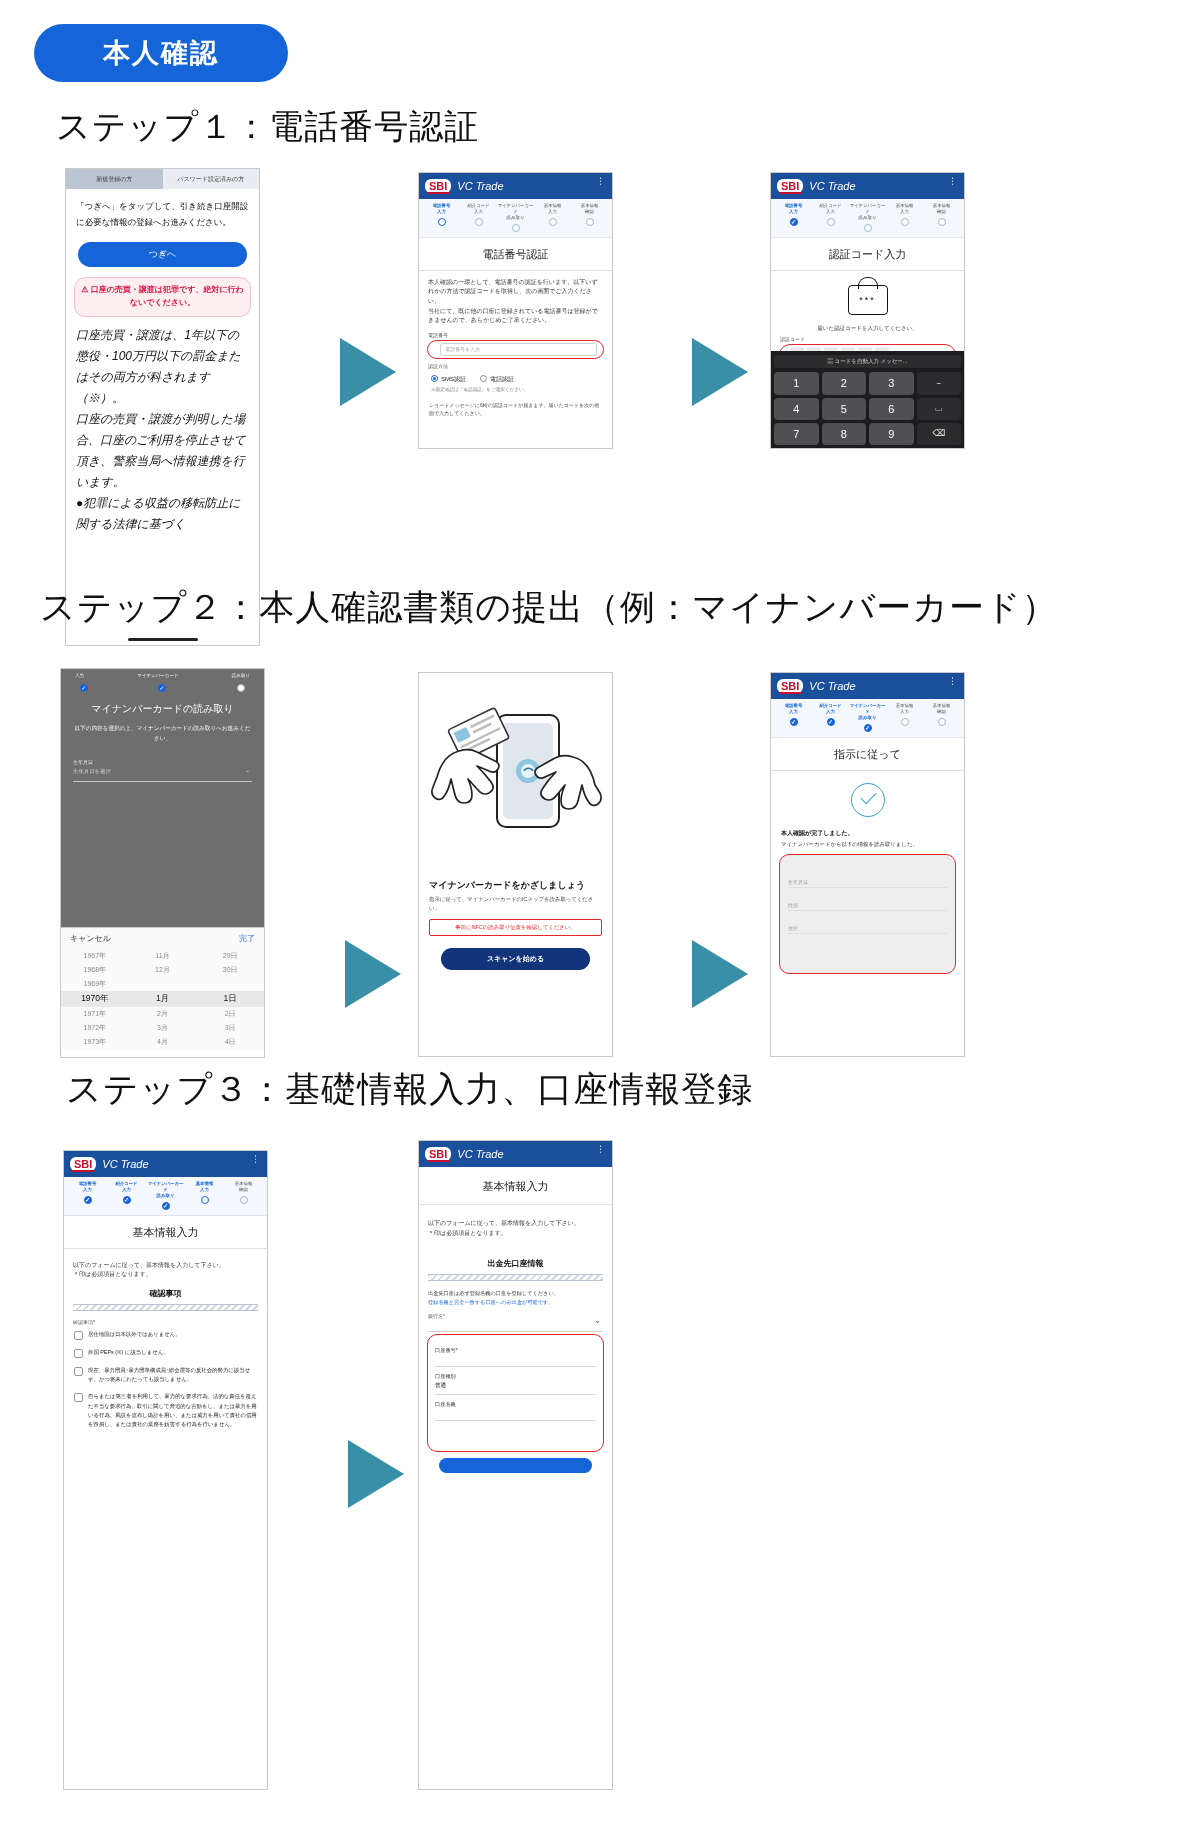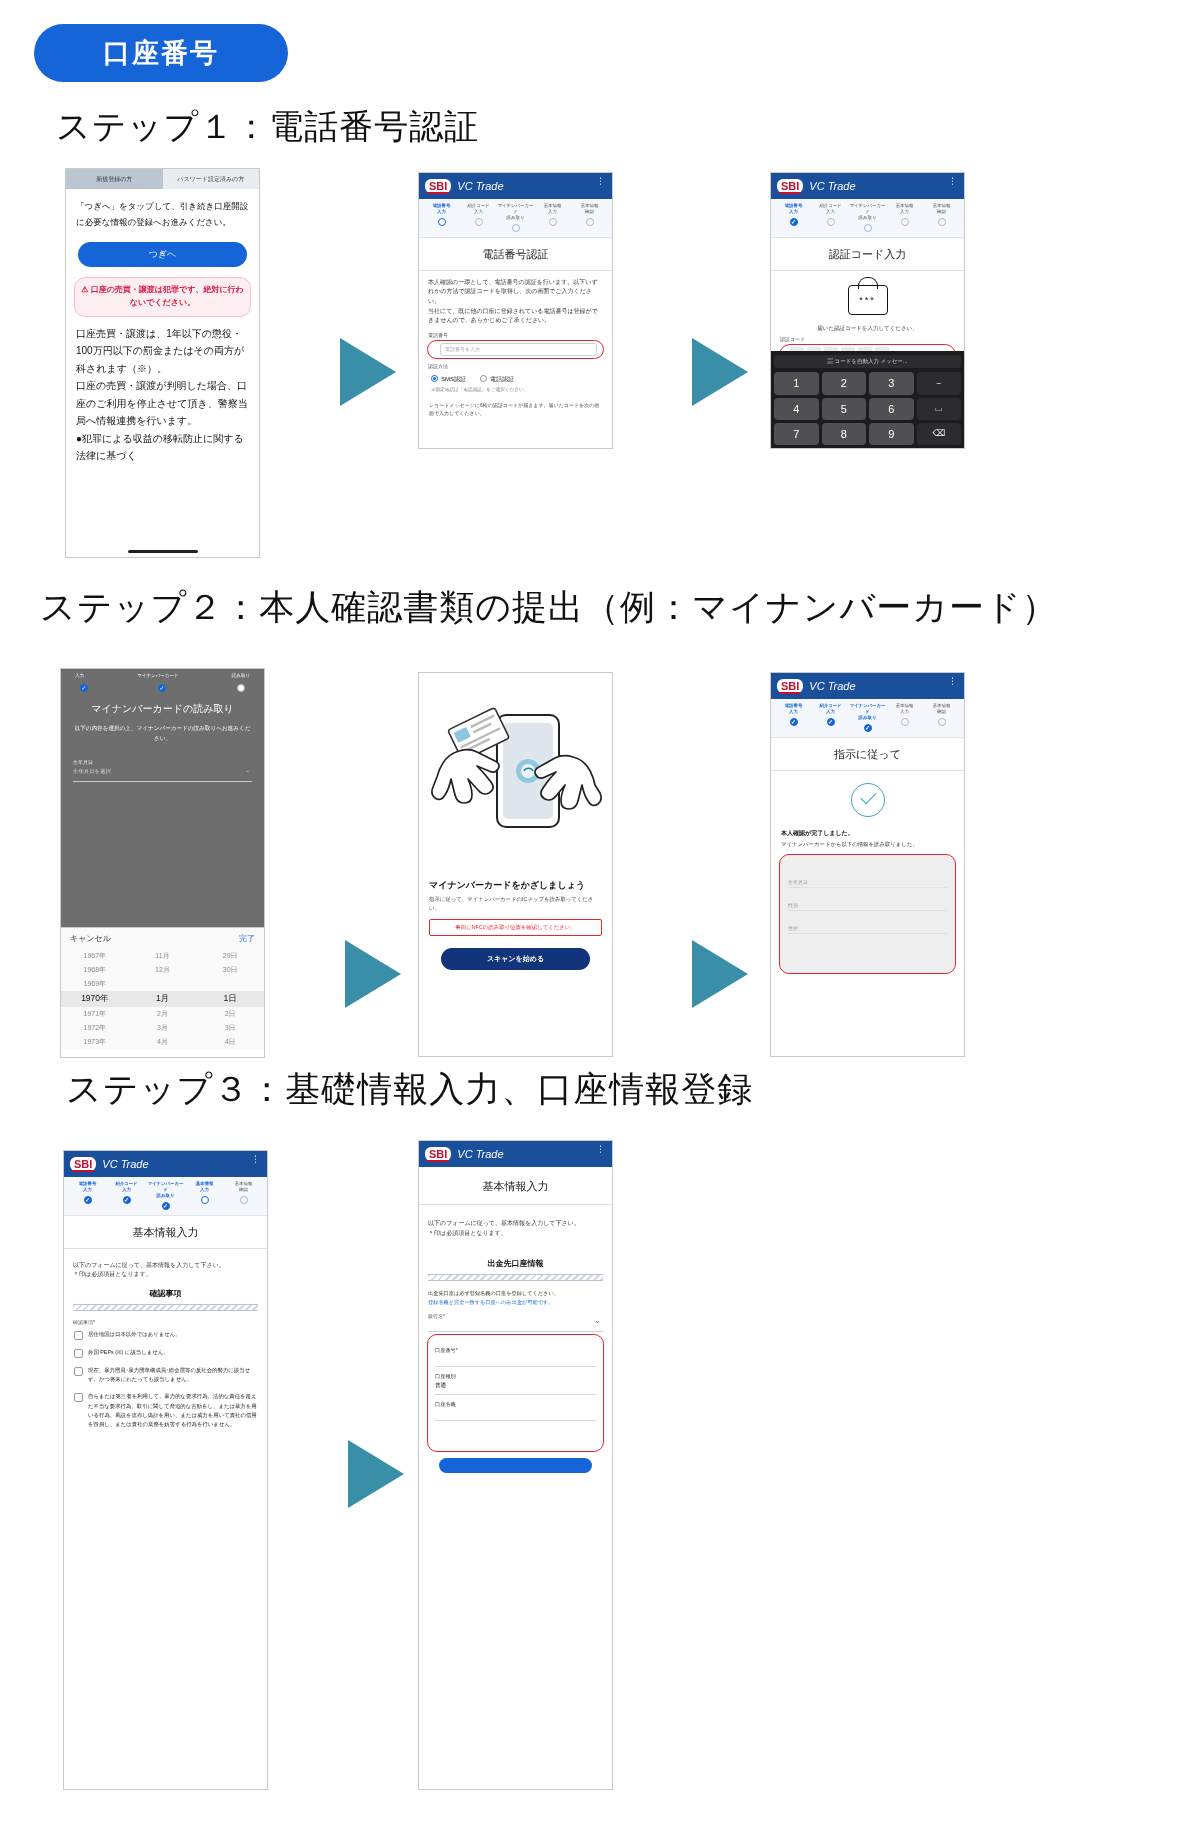--- a/index.html
+++ b/index.html
@@ -176,21 +176,21 @@
     text-align: center; font-size: 9px; padding: 6px 0;
     margin: 8px 12px 10px;
   }
   .pink-box {
     background: #fdeef1; border: 1px solid #f3c2cc;
     margin: 0 8px; padding: 6px 6px;
     color: #d81b47; font-size: 8px; font-weight: bold;
     text-align: center; line-height: 1.6;
     border-radius: 11px;
   }
-  .crime-txt { font-size: 10px; color: #111; line-height: 1.75; padding: 8px 10px 0; }
+  .crime-txt { font-size: 12px; color: #111; line-height: 1.75; padding: 8px 10px 0; font-style: italic; }
   .homebar {
     position: absolute; bottom: 4px; left: 50%; transform: translateX(-50%);
     width: 70px; height: 3px; border-radius: 2px; background: #222;
   }
 
   
   .lock-ico {
     width: 40px; height: 30px; border: 1.4px solid #111; border-radius: 4px;
     margin: 14px auto 0; position: relative;
     display:flex;align-items:center;justify-content:center;
@@ -292,25 +292,25 @@
   .bank-line { border-bottom: 1px solid #d8d8d8; margin-top: 4px; }
   .bot-btn {
     background: #1565d8; border-radius: 13px; height: 15px; margin: 6px 20px 0;
   }
 </style>
 </head>
 <body>
 
 <div class="page">
 
-  <div class="badge">口座番号</div>
+  <div class="badge">本人確認</div>
 
   <div class="step-title" id="step1-title">ステップ１：電話番号認証</div>
 
-  <div class="phone" style="left:65px; top:168px; width:195px; height:390px;">
+  <div class="phone" style="left:65px; top:168px; width:195px; height:478px;">
     <div class="tabs2">
       <div class="tb sel">新規登録の方</div>
       <div class="tb">パスワード設定済みの方</div>
     </div>
     <div class="notice-txt">「つぎへ」をタップして、引き続き口座開設に必要な情報の登録へお進みください。</div>
     <div class="blue-btn">つぎへ</div>
     <div class="pink-box">
       <span>⚠</span>
       <span>口座の売買・譲渡は犯罪です、絶対に行わないでください。</span>
     </div>

